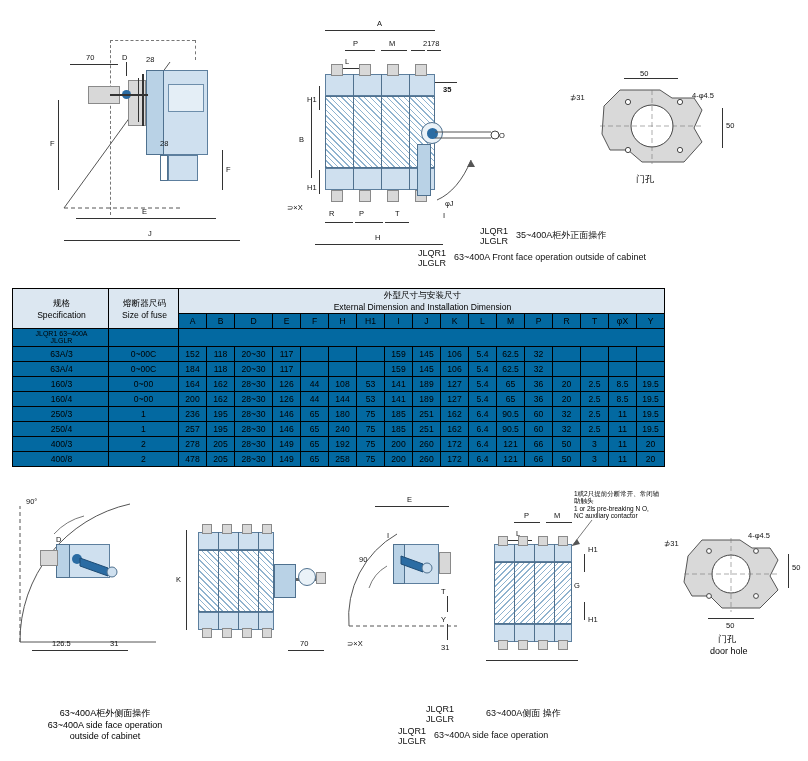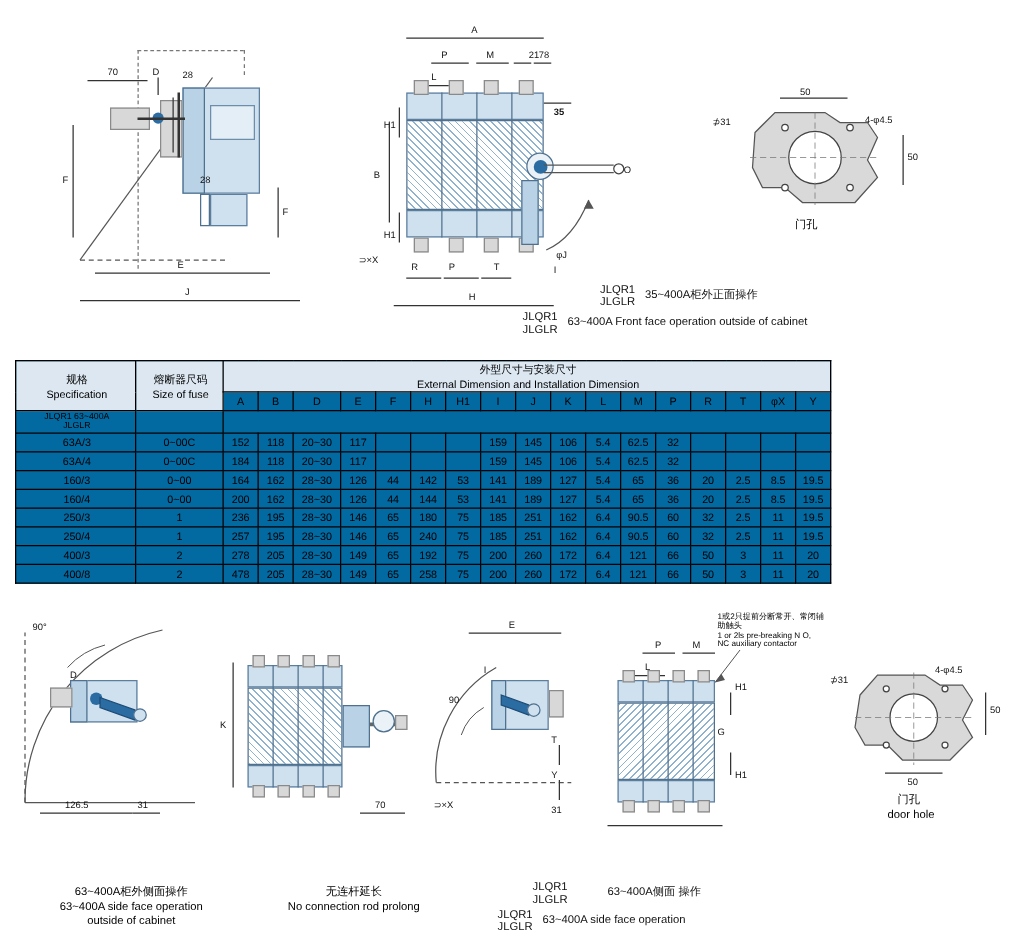--- a/index.html
+++ b/index.html
@@ -319,21 +319,21 @@
           <td></td>
         </tr>
         <tr>
           <td class="hdr-left">160/3</td>
           <td>0~00</td>
           <td>164</td>
           <td>162</td>
           <td>28~30</td>
           <td>126</td>
           <td>44</td>
-          <td>142</td>
+          <td>108</td>
           <td>53</td>
           <td>141</td>
           <td>189</td>
           <td>127</td>
           <td>5.4</td>
           <td>65</td>
           <td>36</td>
           <td>20</td>
           <td>2.5</td>
           <td>8.5</td>
@@ -603,24 +603,20 @@
     <div class="cap" style="left:54px; top:116px;">门孔</div>
     <div class="cap" style="left:46px; top:128px;">door hole</div>
   </div>
 
   <div class="abs" style="left:20px; top:708px; width:170px; text-align:center;">
     <div class="cap cap-c" style="position:static;">63~400A柜外侧面操作</div>
     <div class="cap cap-c" style="position:static;">63~400A side face operation</div>
     <div class="cap cap-c" style="position:static;">outside of cabinet</div>
   </div>
 
-  <div class="abs" style="left:198px; top:708px; width:170px; text-align:center;">
-    <div class="cap cap-c" style="position:static;">无连杆延长</div>
-    <div class="cap cap-c" style="position:static;">No connection rod prolong</div>
-  </div>
 
   <div class="abs" style="left:398px; top:704px; width:340px; height:40px;">
     <div class="lbl9" style="left:28px; top:0px;"><span>JLQR1</span></div>
     <div class="lbl9" style="left:28px; top:10px;"><span>JLGLR</span></div>
     <div class="lbl9" style="left:64px; top:4px;margin-left:24px;"><span>63~400A侧面 操作</span></div>
     <div class="lbl9" style="left:0px; top:22px;"><span>JLQR1</span></div>
     <div class="lbl9" style="left:0px; top:32px;"><span>JLGLR</span></div>
     <div class="lbl9" style="left:36px; top:26px;"><span>63~400A side face operation</span></div>
   </div>
 

